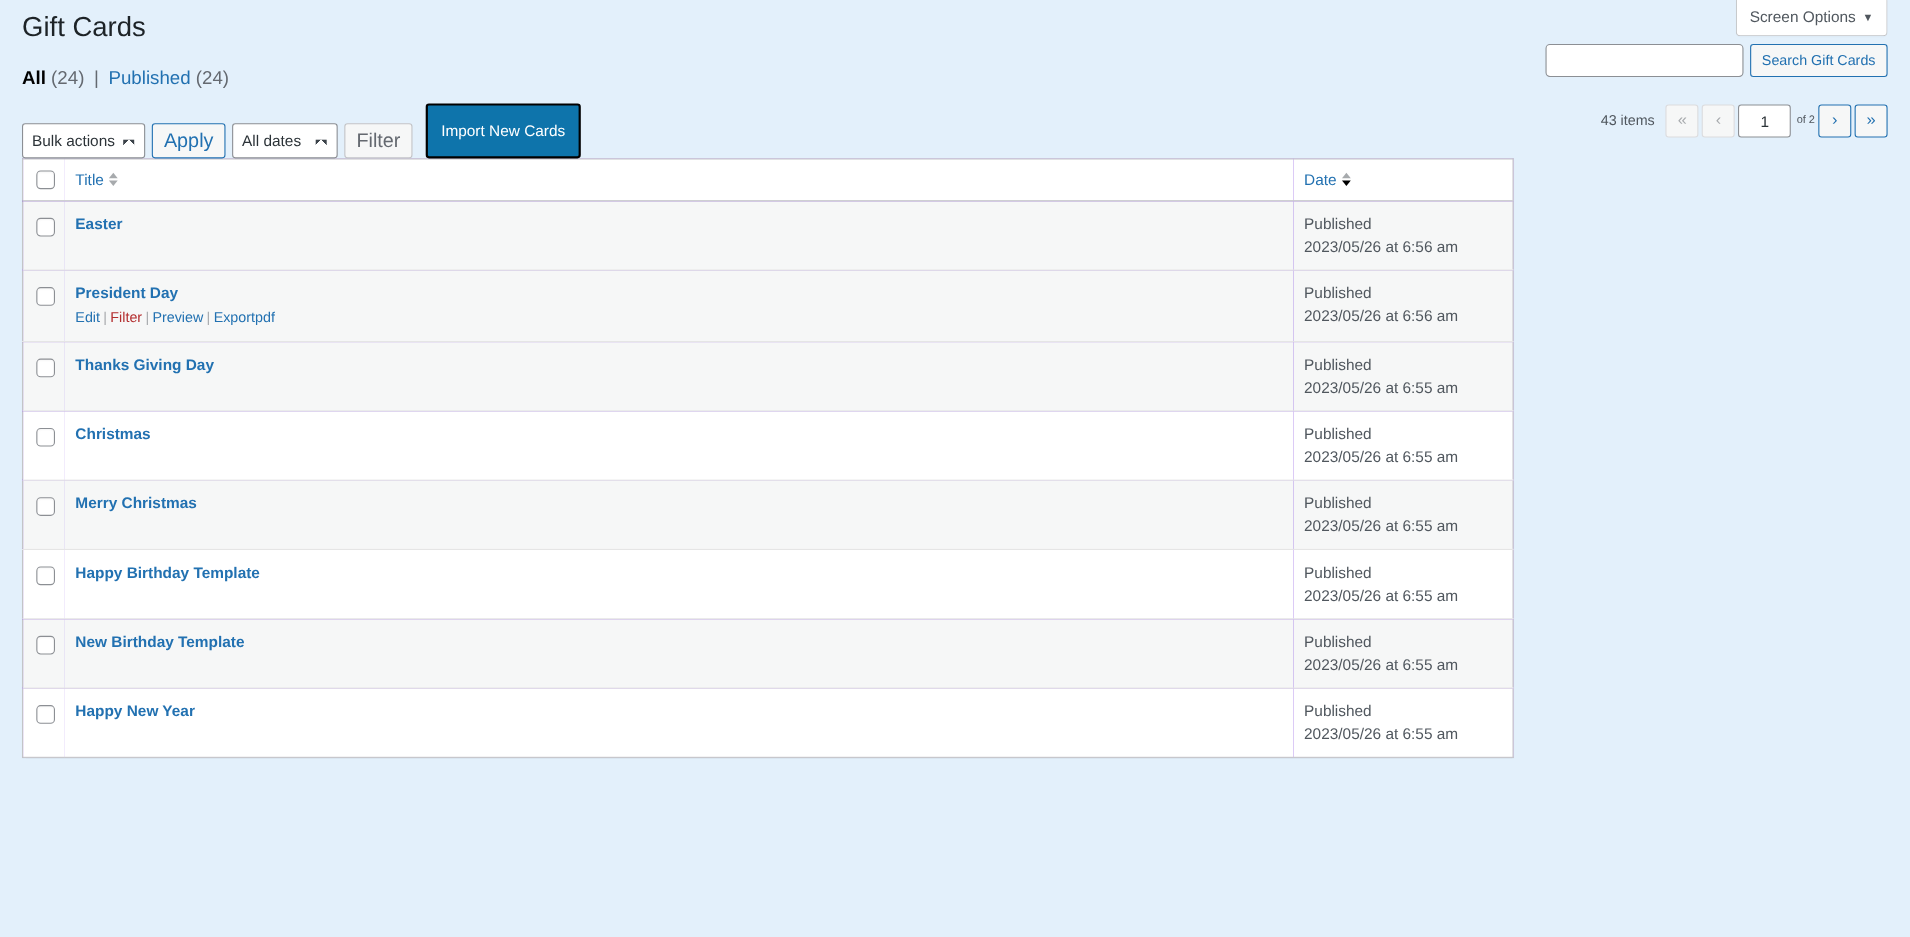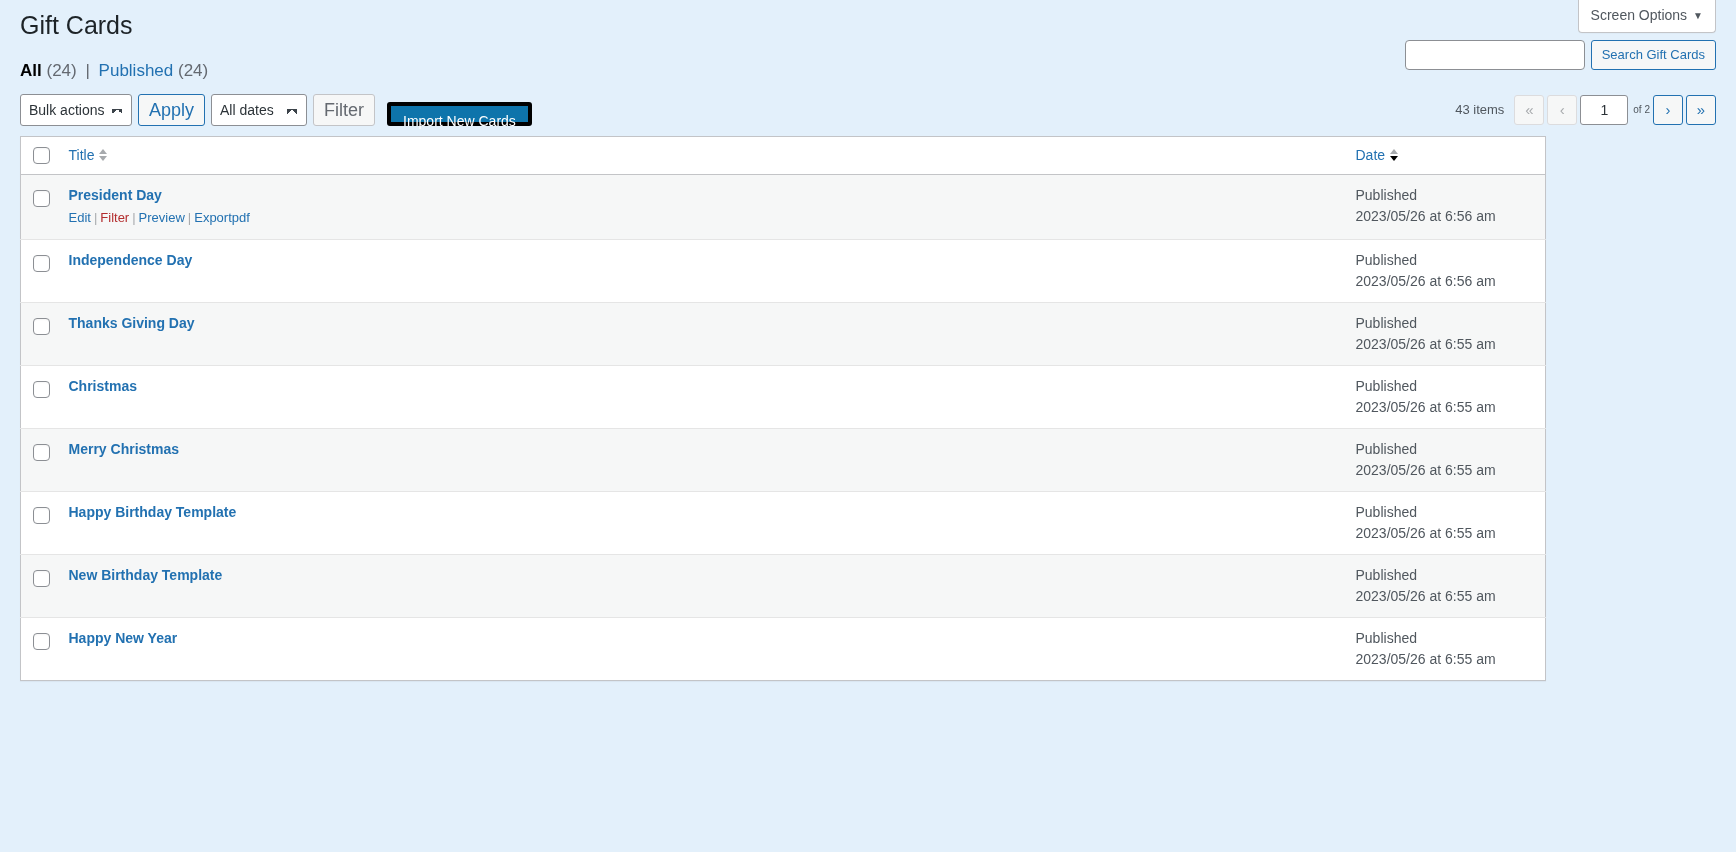--- a/index.html
+++ b/index.html
@@ -170,25 +170,25 @@
     font-size: 18px;
     font-family: "Liberation Sans", sans-serif;
     cursor: pointer;
     white-space: nowrap;
   }
   .button-filter {
     border-color: #c3c4c7;
     color: #646970;
   }
   .page-title-action {
-    height: 24px;
+    height: 50px;
     line-height: 30px;
     padding: 0 12px;
     background: #0e74ab;
-    border: 4px solid #000000;
+    border: 2px solid #000000;
     border-radius: 3px;
     color: #fff;
     font-size: 14px;
     font-family: "Liberation Sans", sans-serif;
     cursor: pointer;
     white-space: nowrap;
     margin-left: 6px;
   }
 
   
@@ -249,21 +249,21 @@
     font-family: "Liberation Sans", sans-serif;
     font-size: 14px;
     color: #2c3338;
     padding: 0;
     outline: none;
   }
   .total-pages-label { font-size: 10px; color: #50575e; }
 
   
   table.wp-list-table {
-    width: 1526px;
+    width: 1356px;
     border-collapse: collapse;
     border: 1px solid #c3c4c7;
     background: #6d28d9;
     clear: both;
     margin-top: 0;
     box-shadow: 0 1px 1px rgba(0,0,0,.04);
   }
   table.wp-list-table thead th {
     background: #fff;
     border-bottom: 1px solid #c3c4c7;
@@ -482,29 +482,29 @@
               <span class="up"></span>
                 <span class="down"></span>
             </span>
           </span>
         </th>
       </tr>
     </thead>
     <tbody id="table-body">
         <tr class="alternate">
           <td class="check-column"><input type="checkbox" class="wp-cb" style=""></td>
+          <td class="column-title"><a class="row-title">Easter</a></td>
+          <td class="column-date">
+            <span class="status">Published</span>
+            <span class="stamp">2023/05/26 at 6:56 am</span>
+          </td>
+        </tr>
+        <tr class="alternate">
+          <td class="check-column"><input type="checkbox" class="wp-cb" style=""></td>
           <td class="column-title"><a class="row-title">President Day</a><div class="row-actions"><a>Edit</a><span class="sep">|</span><a class="trash-link">Filter</a><span class="sep">|</span><a>Preview</a><span class="sep">|</span><a>Exportpdf</a></div></td>
-          <td class="column-date">
-            <span class="status">Published</span>
-            <span class="stamp">2023/05/26 at 6:56 am</span>
-          </td>
-        </tr>
-        <tr>
-          <td class="check-column"><input type="checkbox" class="wp-cb" style=""></td>
-          <td class="column-title"><a class="row-title">Independence Day</a></td>
           <td class="column-date">
             <span class="status">Published</span>
             <span class="stamp">2023/05/26 at 6:56 am</span>
           </td>
         </tr>
         <tr class="alternate">
           <td class="check-column"><input type="checkbox" class="wp-cb" style=""></td>
           <td class="column-title"><a class="row-title">Thanks Giving Day</a></td>
           <td class="column-date">
             <span class="status">Published</span>

